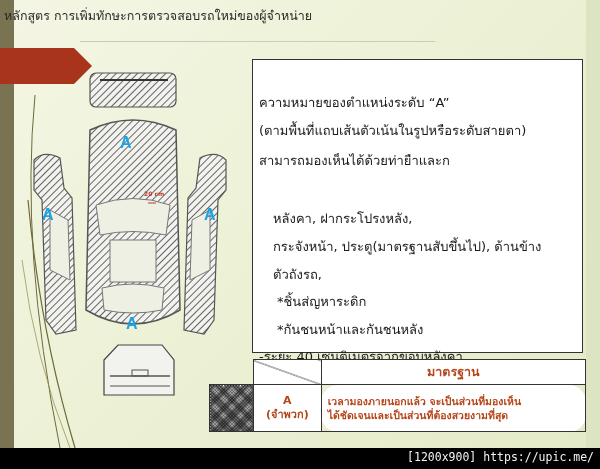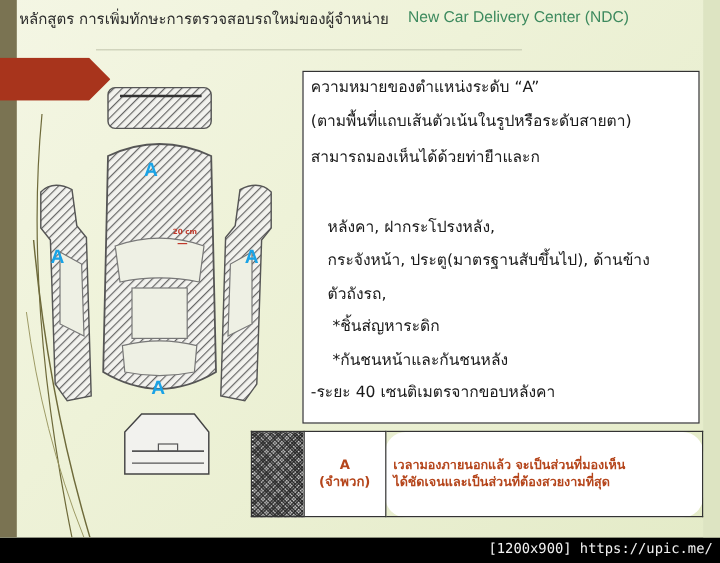--- a/index.html
+++ b/index.html
@@ -13,21 +13,21 @@
     }
     .left-bar {
       position: absolute; left: 0; top: 0; width: 14px; height: 448px;
       background: #7a7352;
     }
     .right-bar {
       position: absolute; right: 0; top: 0; width: 14px; height: 448px;
       background: #dde4c2;
     }
     .header-course {
-      position: absolute; left: 16px; top: 6px;
+      position: absolute; left: 4px; top: 6px;
       font-size: 12.5px; color: #2b2b2b; white-space: nowrap;
     }
     .header-ndc {
       position: absolute; left: 340px; top: 6px;
       font-size: 13px; color: #3d8a5e; white-space: nowrap;
       font-family: "Liberation Sans", sans-serif;
     }
     .title-line {
       position: absolute; left: 80px; top: 41px; width: 355px; height: 1px;
       background: #c9cdb5;
@@ -55,21 +55,21 @@
       position: absolute; color: #c0392b; font-size: 6px; font-weight: bold;
     }
 
     .text-box {
       position: absolute; left: 252px; top: 59px; width: 331px; height: 294px;
       background: #fff; border: 1px solid #333;
       padding: 6px 0 0 6px;
     }
     .text-line {
       font-size: 13px; color: #1a1a1a; white-space: nowrap; line-height: 1.2;
-      position: absolute; left: 6px;
+      position: absolute; left: 6px; margin-top: 29px;
     }
     .indent { left: 20px; }
     .indent2 { left: 24px; }
 
     .std-table {
       position: absolute; left: 209px; top: 359px; width: 377px; height: 72px;
       border-collapse: collapse;
     }
     .std-table td { border: 1px solid #333; }
     .diag-cell {
@@ -109,21 +109,20 @@
   <div class="left-bar"></div>
   <div class="right-bar"></div>
 
   <svg class="deco-curves" width="600" height="448">
     <path d="M 35 95 Q 20 250 60 448" stroke="#6e6a3a" stroke-width="1" fill="none"></path>
     <path d="M 28 200 Q 40 330 75 448" stroke="#6e6a3a" stroke-width="1.2" fill="none"></path>
     <path d="M 22 260 Q 35 360 70 448" stroke="#9a9660" stroke-width="0.8" fill="none"></path>
   </svg>
 
   <div class="header-course">หลักสูตร  การเพิ่มทักษะการตรวจสอบรถใหม่ของผู้จำหน่าย</div>
-  <div class="header-ndc">New Car Delivery Center (NDC)</div>
 
   <div class="title-line"></div>
 
   <div class="red-arrow"></div>
 
   <div class="diagram">
     <svg width="220" height="350">
       <defs>
         <pattern id="hatch" width="5" height="5" patternUnits="userSpaceOnUse" patternTransform="rotate(45)">
           <rect width="5" height="5" fill="#f2f2ee"></rect>
@@ -172,20 +171,25 @@
     <div class="text-line" style="top:260px;">-ระยะ 40 เซนติเมตรจากขอบหลังคา</div>
   </div>
 
   <table class="std-table">
     <colgroup>
       <col style="width:44px;">
       <col style="width:68px;">
       <col style="width:265px;">
     </colgroup>
     <tbody>
+        <tr style="height:25px;">
+      <td style="border:none;background:transparent;"></td>
+      <td class="diag-cell"></td>
+      <td class="std-header">มาตรฐาน</td>
+    </tr>
     <tr style="height:47px;">
       <td class="hatch-cell"></td>
       <td class="grade-cell">
         <div>A</div>
         <div>(จำพวก)</div>
       </td>
       <td class="desc-cell">
         <div>เวลามองภายนอกแล้ว จะเป็นส่วนที่มองเห็น</div>
         <div>ได้ชัดเจนและเป็นส่วนที่ต้องสวยงามที่สุด</div>
       </td>

